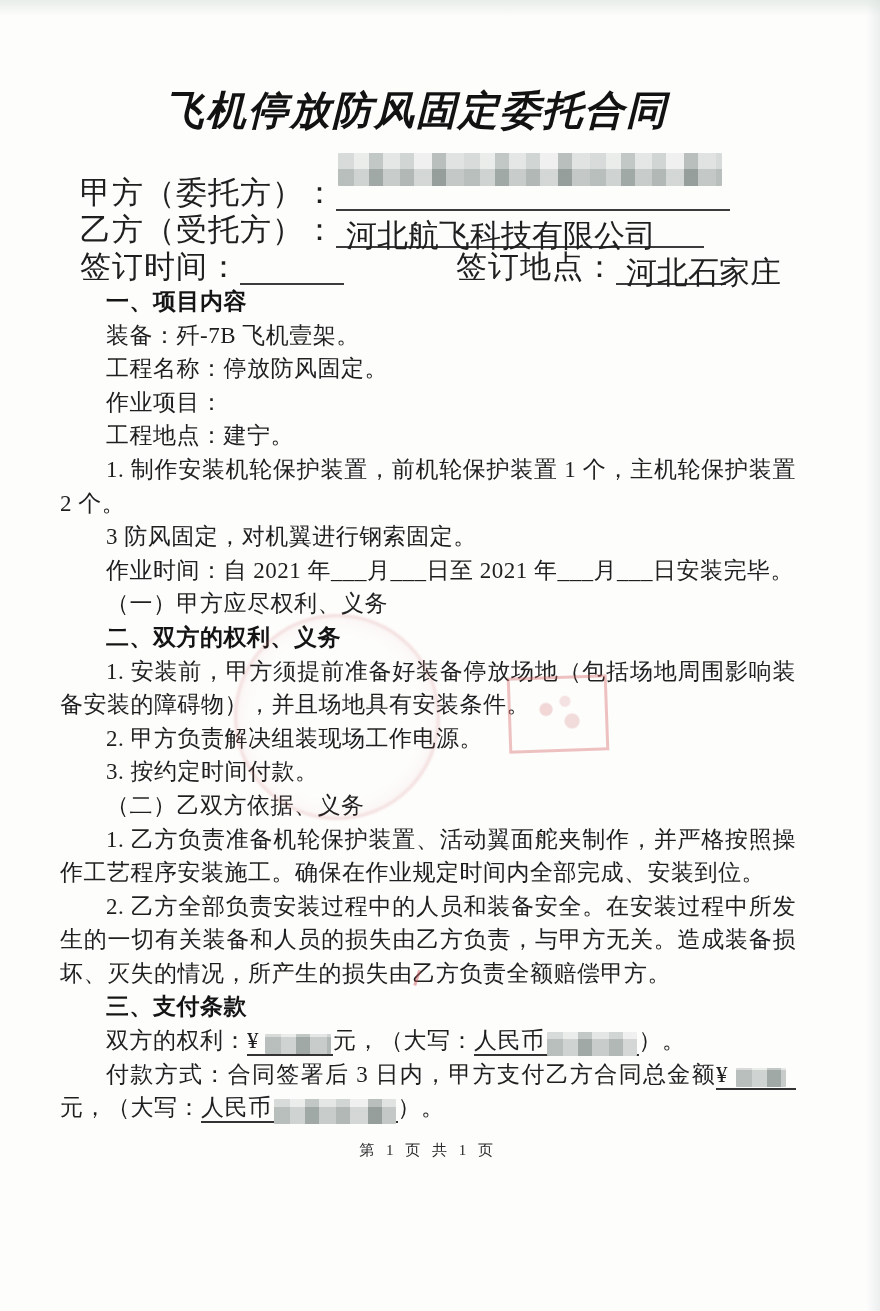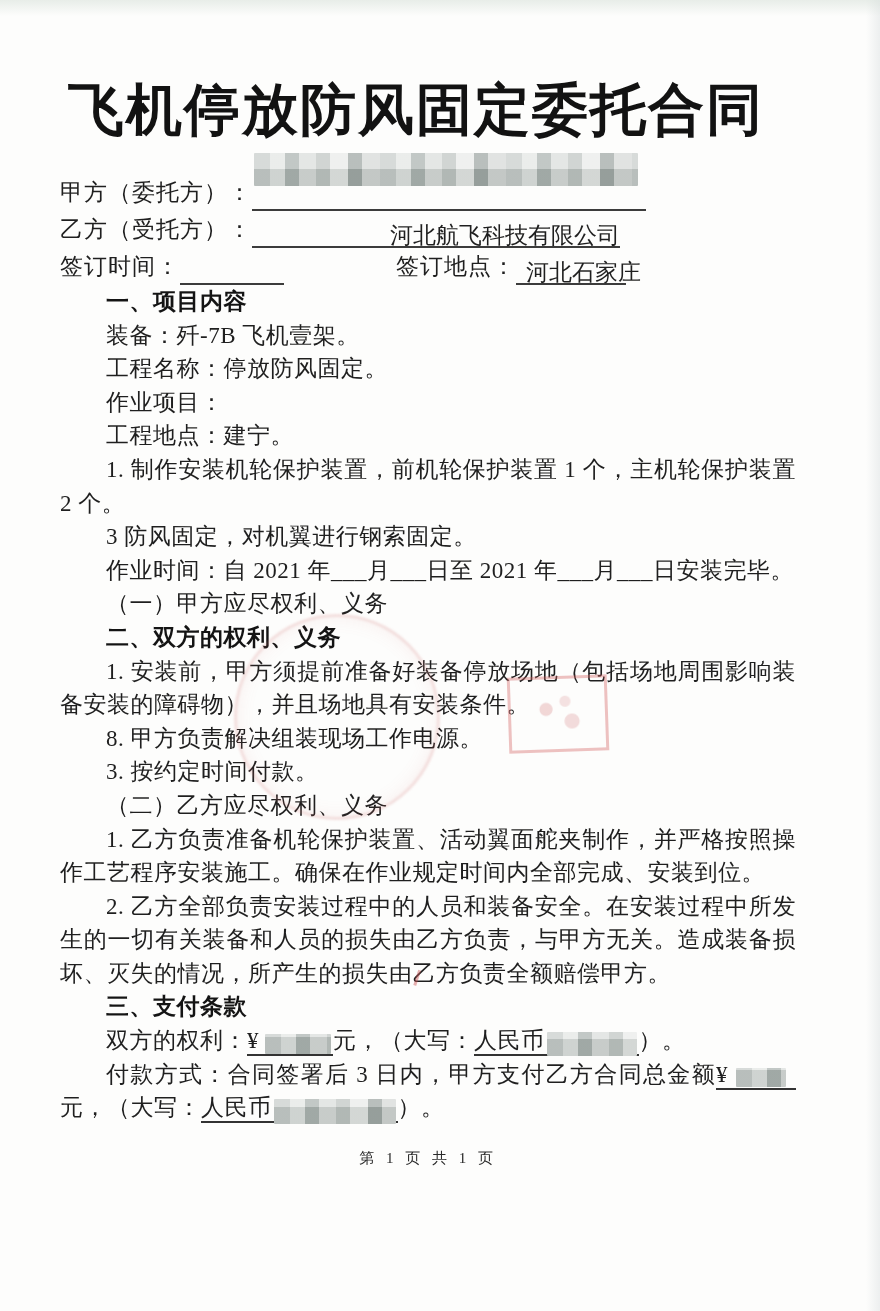--- a/index.html
+++ b/index.html
@@ -14,35 +14,36 @@
       #fdfdfc;
     font-family:"Liberation Serif","DejaVu Serif",serif;
     color:#1f1f1f;
     overflow:hidden;
   }
   .title{
     margin:0 24px 40px 0;
     text-align:center;
     font-family:"Liberation Sans","DejaVu Sans",sans-serif;
     font-weight:700;
-    font-size:56px;
+    font-size:40px;
     line-height:48px;
     letter-spacing:2px;
     color:#121212;
+    font-style:italic;
   }
-  .row{font-size:23px;line-height:37px;white-space:nowrap;}
+  .row{font-size:31px;line-height:37px;white-space:nowrap;margin-left:20px;}
   .lbl{letter-spacing:1px;}
   .fld{
     display:inline-block;position:relative;
     border-bottom:2px solid #3c3c3c;
     height:31px;vertical-align:bottom;
     box-sizing:border-box;
   }
   .fld-a{width:394px;}
-  .fld-b{width:368px;padding-left:10px;text-align:right;}
+  .fld-b{width:368px;padding-left:10px;}
   .fld-time{width:104px;margin-right:112px;}
   .fld-place{width:110px;padding-left:10px;}
   .t{
     margin:0;font-size:23px;line-height:33.6px;
     text-align:justify;word-break:break-all;
     letter-spacing:.5px;
   }
   .ind{text-indent:2em;}
   .h{
     font-family:Liberation Serif, serif;
@@ -57,21 +58,21 @@
     vertical-align:middle;
     border-radius:1px;
   }
   .fld-a .redact{position:absolute;left:2px;right:8px;top:-27px;height:33px;}
   .u{border-bottom:2px solid #333;padding-bottom:1px;}
   .r-sm{width:66px;height:20px;margin:0 2px -2px 6px;}
   .r-md{width:90px;height:24px;margin:0 2px -2px 2px;}
   .r-pay{width:50px;height:19px;margin:0 10px -2px 8px;}
   .r-words{width:122px;height:25px;margin:0 2px -3px 2px;}
   .footer{
-    margin-top:24px;text-align:center;
+    margin-top:16px;text-align:center;
     font-size:15px;letter-spacing:4px;color:#2a2a2a;
   }
   .stamp-round{
     position:absolute;left:234px;top:614px;
     width:200px;height:200px;border-radius:50%;
     border:3px solid rgba(207,106,106,.20);
     box-shadow:inset 0 0 18px rgba(207,106,106,.10);
     filter:blur(1px);
     pointer-events:none;
   }
@@ -122,23 +123,23 @@
   <p class="t ind">工程名称：停放防风固定。</p>
   <p class="t ind">作业项目：</p>
   <p class="t ind">工程地点：建宁。</p>
   <p class="t ind">1. 制作安装机轮保护装置，前机轮保护装置 1 个，主机轮保护装置 2 个。</p>
   <p class="t ind">3 防风固定，对机翼进行钢索固定。</p>
   <p class="t ind">作业时间：自 2021 年___月___日至 2021 年___月___日安装完毕。</p>
 
   <p class="t ind">（一）甲方应尽权利、义务</p>
   <p class="t ind h">二、双方的权利、义务</p>
   <p class="t ind">1. 安装前，甲方须提前准备好装备停放场地（包括场地周围影响装备安装的障碍物），并且场地具有安装条件。</p>
-  <p class="t ind">8. 甲方负责解决组装现场工作电源。</p>
+  <p class="t ind">2. 甲方负责解决组装现场工作电源。</p>
   <p class="t ind">3. 按约定时间付款。</p>
-  <p class="t ind">（二）乙方应尽权利、义务</p>
+  <p class="t ind">（二）乙双方依据、义务</p>
   <p class="t ind">1. 乙方负责准备机轮保护装置、活动翼面舵夹制作，并严格按照操作工艺程序安装施工。确保在作业规定时间内全部完成、安装到位。</p>
   <p class="t ind">2. 乙方全部负责安装过程中的人员和装备安全。在安装过程中所发生的一切有关装备和人员的损失由乙方负责，与甲方无关。造成装备损坏、灭失的情况，所产生的损失由乙方负责全额赔偿甲方。</p>
 
   <p class="t ind h">三、支付条款</p>
 
   <p class="t ind"><span>双方的权利：</span><span class="u"><span>¥</span><span class="redact r-sm"></span></span><span>元，</span><span>（大写：</span><span class="u"><span>人民币</span><span class="redact r-md"></span></span><span>）。</span></p>
 
   <p class="t ind"><span>付款方式：合同签署后 3 日内，甲方支付乙方合同总金额</span><span class="u"><span>¥</span><span class="redact r-pay"></span></span><span>元，</span><span>（大写：</span><span class="u"><span>人民币</span><span class="redact r-words"></span></span><span>）。</span></p>
 
   <div class="footer">第 1 页 共 1 页</div>

